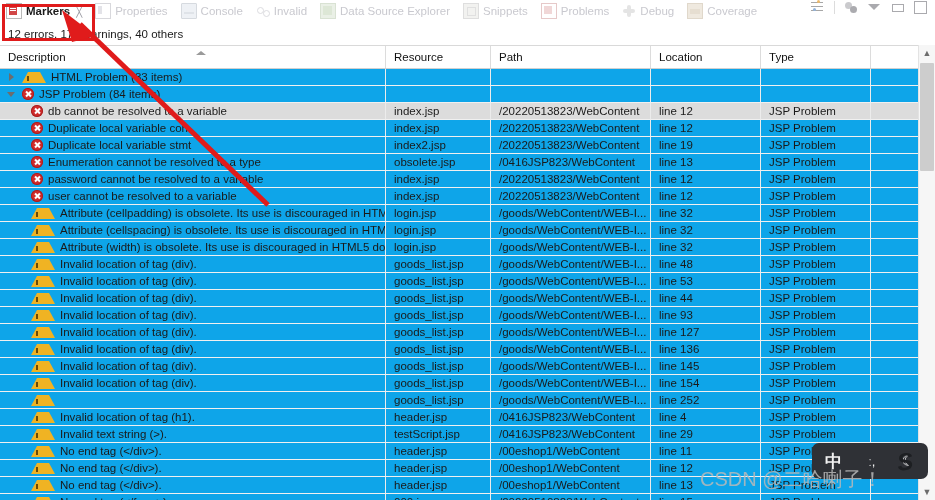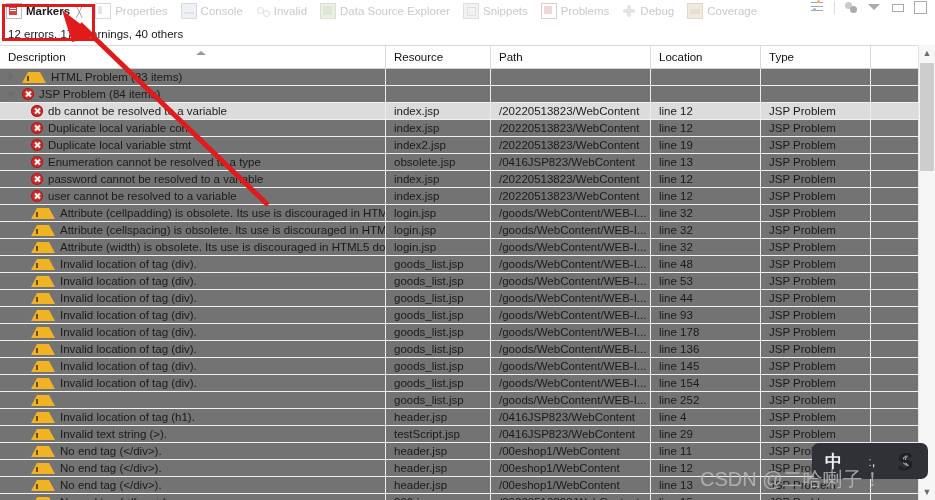--- a/index.html
+++ b/index.html
@@ -65,21 +65,21 @@
   
   .summary{
     position:absolute;left:0;top:24px;width:935px;height:20px;
     background:#ffffff;color:#1a1a1a;font-size:11.5px;
     display:flex;align-items:center;padding-left:8px;box-sizing:border-box;
   }
 
   
   .table{
     position:absolute;left:0;top:45px;width:935px;height:455px;
-    background:#737373;overflow:hidden;
+    background:#0ea5e9;overflow:hidden;
     border-top:1px solid #d9d9d9;
   }
   .thead{
     display:flex;height:22px;align-items:center;
     background:#ffffff;border-bottom:1px solid #d0d0d0;
     position:relative;
   }
   .th{
     height:22px;line-height:22px;font-size:11.5px;color:#111;
     padding-left:8px;box-sizing:border-box;
@@ -430,21 +430,21 @@
           <div class="cell c-pad"></div>
         </div>
         <div class="row">
           <div class="cell c-desc desc">
             <span class="indent"></span>
             <span class="mk mk-warn"></span>
             <span>Invalid location of tag (div).</span>
           </div>
           <div class="cell c-res">goods_list.jsp</div>
           <div class="cell c-path">/goods/WebContent/WEB-I...</div>
-          <div class="cell c-loc">line 178</div>
+          <div class="cell c-loc">line 127</div>
           <div class="cell c-type">JSP Problem</div>
           <div class="cell c-pad"></div>
         </div>
         <div class="row">
           <div class="cell c-desc desc">
             <span class="indent"></span>
             <span class="mk mk-warn"></span>
             <span>Invalid location of tag (div).</span>
           </div>
           <div class="cell c-res">goods_list.jsp</div>

